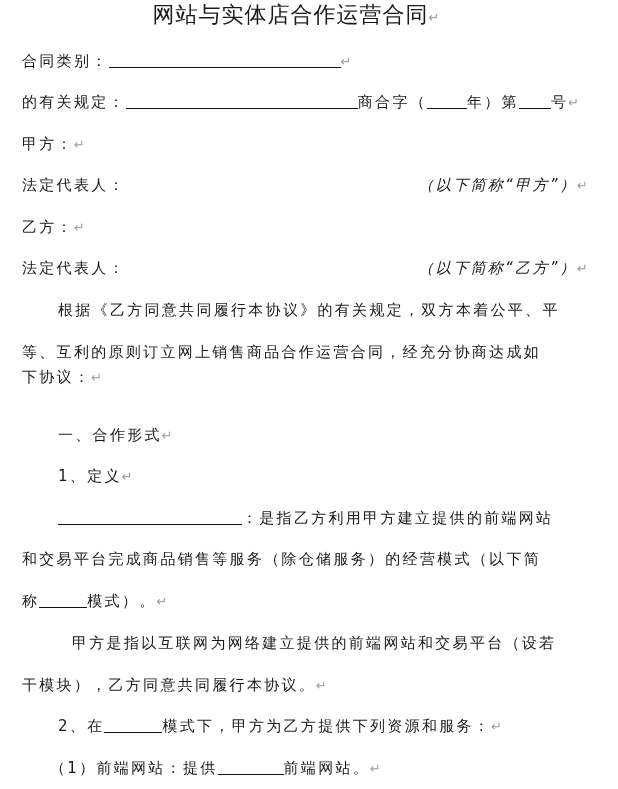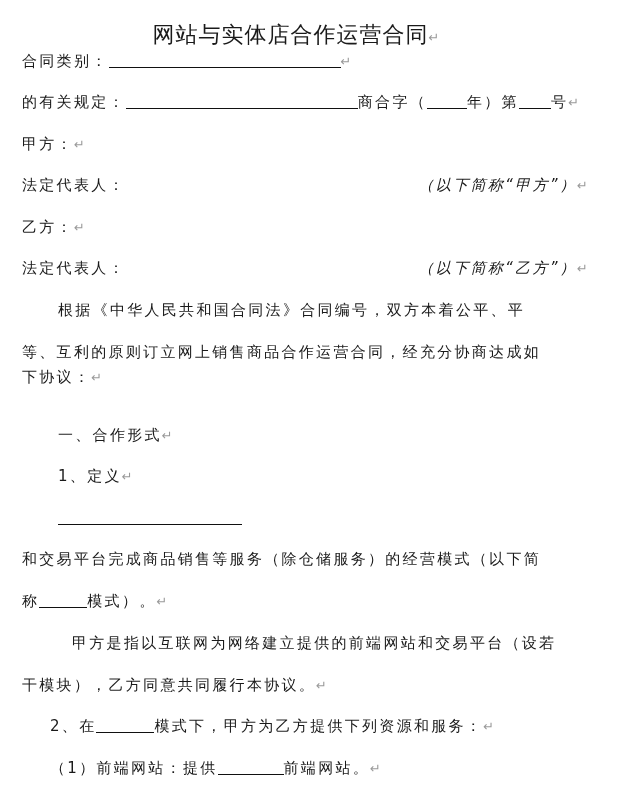--- a/index.html
+++ b/index.html
@@ -1,21 +1,21 @@
 <!DOCTYPE html>
 <html><head>
   <meta charset="utf-8">
   <style>
     html, body { margin: 0; padding: 0; background: #ffffff; }
     body {
       width: 618px; height: 789px; overflow: hidden; position: relative;
       font-family: "DejaVu Sans", sans-serif; color: #1a1a1a;
     }
     .title {
-      position: absolute; left: 0; top: 20px; width: 592px; text-align: center;
+      position: absolute; left: 0; top: 0; width: 592px; text-align: center;
       font-size: 22px; letter-spacing: 1px; line-height: 30px;
     }
     .line {
       position: absolute; left: 22px; font-size: 15px; line-height: 20px;
       letter-spacing: 2.3px; white-space: nowrap;
     }
     .pm { color: #9a9a9a; font-size: 13px; letter-spacing: 0; }
     .blank {
       display: inline-block; border-bottom: 1px solid #111; height: 16px;
       vertical-align: -2px;
@@ -48,46 +48,46 @@
 
 <div class="line" style="top:217px">
   <span>乙方：</span><span class="pm">↵</span>
 </div>
 
 <div class="line" style="top:258px; width:566px">
   <span>法定代表人：</span>
   <span class="right" style="right:0"><span>（以下简称“乙方”）</span><span class="pm">↵</span></span>
 </div>
 
-<div class="line" style="top:300px; left:58px">根据《中华人民共和国合同法》合同编号，双方本着公平、平</div>
+<div class="line" style="top:300px; left:58px">根据《乙方同意共同履行本协议》的有关规定，双方本着公平、平</div>
 <div class="line" style="top:342px">等、互利的原则订立网上销售商品合作运营合同，经充分协商达成如</div>
 <div class="line" style="top:367px">
   <span>下协议：</span><span class="pm">↵</span>
 </div>
 
 <div class="line" style="top:425px; left:58px">
   <span>一、合作形式</span><span class="pm">↵</span>
 </div>
 
 <div class="line" style="top:466px; left:58px">
   <span>1、定义</span><span class="pm">↵</span>
 </div>
 
 <div class="line" style="top:508px; left:58px">
-  <span class="blank" style="width:184px"></span>
+  <span class="blank" style="width:184px"></span><span>：是指乙方利用甲方建立提供的前端网站</span>
 </div>
 <div class="line" style="top:549px">和交易平台完成商品销售等服务（除仓储服务）的经营模式（以下简</div>
 <div class="line" style="top:591px">
   <span>称</span><span class="blank" style="width:48px"></span><span>模式）。</span><span class="pm">↵</span>
 </div>
 
 <div class="line" style="top:633px; left:72px">甲方是指以互联网为网络建立提供的前端网站和交易平台（设若</div>
 <div class="line" style="top:675px">
   <span>干模块），乙方同意共同履行本协议。</span><span class="pm">↵</span>
 </div>
 
-<div class="line" style="top:716px; left:50px">
+<div class="line" style="top:716px; left:58px">
   <span>2、在</span><span class="blank" style="width:58px"></span><span>模式下，甲方为乙方提供下列资源和服务：</span><span class="pm">↵</span>
 </div>
 
 <div class="line" style="top:758px; left:50px">
   <span>（1）前端网站：提供</span><span class="blank" style="width:66px"></span><span>前端网站。</span><span class="pm">↵</span>
 </div>
 
 </body></html>

